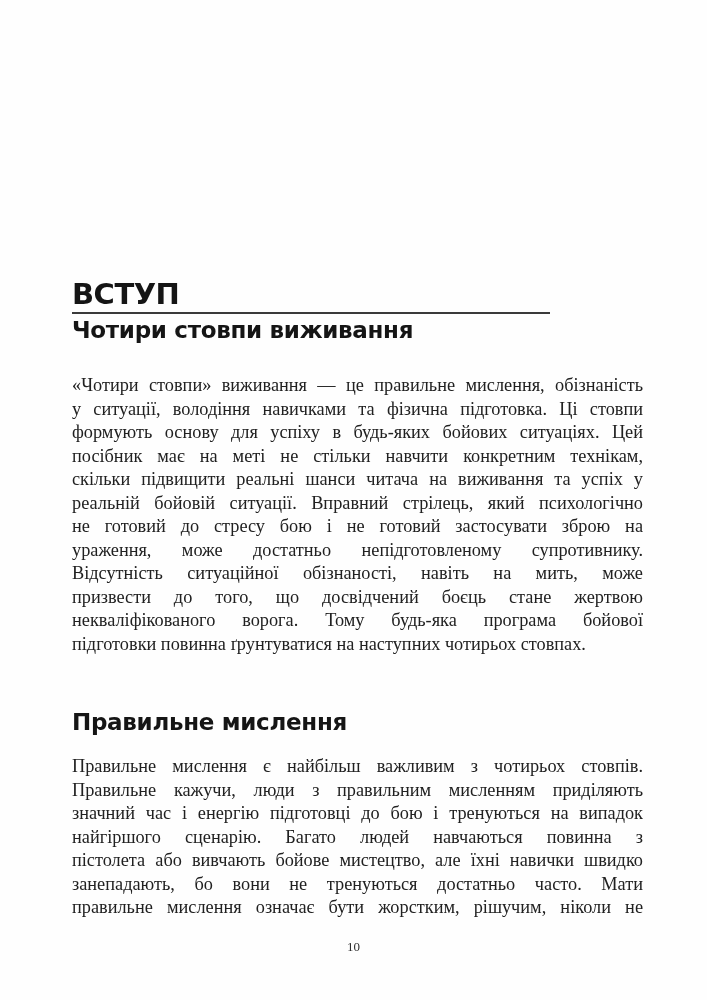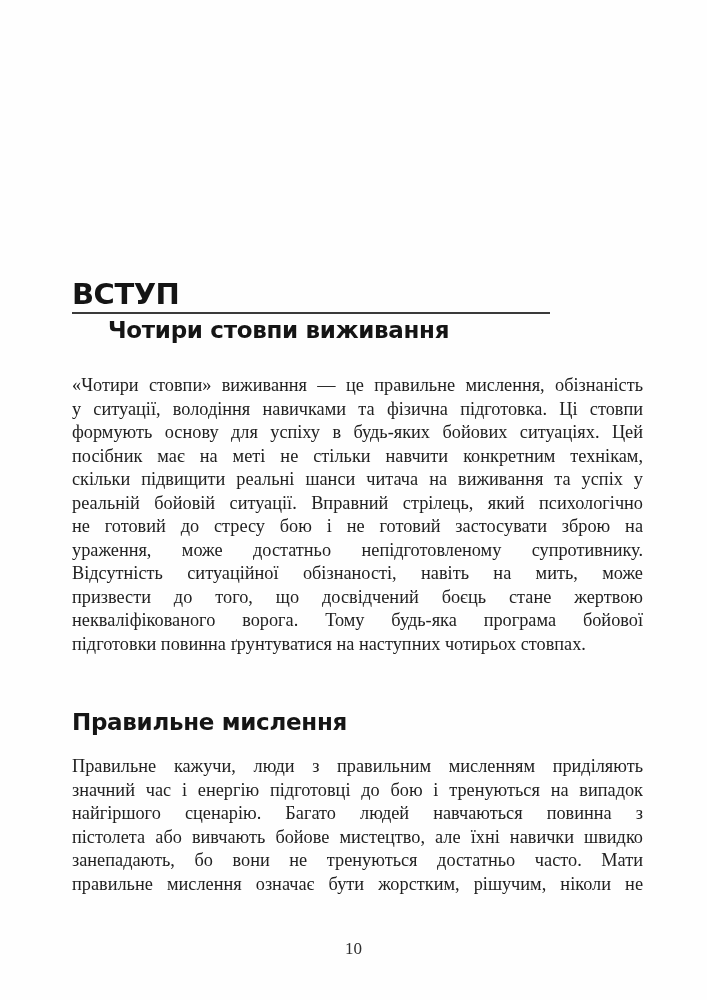--- a/index.html
+++ b/index.html
@@ -38,21 +38,20 @@
     background: #3a3a3a;
   }
   .doc-subtitle {
     top: 315px;
     font-family: "DejaVu Sans", "Liberation Sans", sans-serif;
     font-weight: bold;
     font-size: 23px;
     line-height: 30px;
     letter-spacing: -0.3px;
     color: #151515;
-    margin-left: 36px;
   }
   .section-heading {
     top: 707px;
     font-family: "DejaVu Sans", "Liberation Sans", sans-serif;
     font-weight: bold;
     font-size: 23px;
     line-height: 30px;
     letter-spacing: -0.3px;
     color: #151515;
   }
@@ -72,21 +71,21 @@
   }
   .tline.endline {
     text-align-last: left;
   }
   .page-number {
     position: absolute;
     left: 0;
     top: 939px;
     width: 707px;
     text-align: center;
-    font-size: 17px;
+    font-size: 13px;
     color: #2e2e2e;
   }
 </style>
 </head>
 <body>
 
 <div class="page">
 
   <div class="col doc-title">ВСТУП</div>
 
@@ -105,20 +104,21 @@
     <div class="tline">ураження, може достатньо непідготовленому супротивнику.</div>
     <div class="tline">Відсутність ситуаційної обізнаності, навіть на мить, може</div>
     <div class="tline">призвести до того, що досвідчений боєць стане жертвою</div>
     <div class="tline">некваліфікованого ворога. Тому будь-яка програма бойової</div>
     <div class="tline endline">підготовки повинна ґрунтуватися на наступних чотирьох стовпах.</div>
   </div>
 
   <div class="col section-heading">Правильне мислення</div>
 
   <div class="col para para-2">
+    <div class="tline">Правильне мислення є найбільш важливим з чотирьох стовпів.</div>
     <div class="tline">Правильне кажучи, люди з правильним мисленням приділяють</div>
     <div class="tline">значний час і енергію підготовці до бою і тренуються на випадок</div>
     <div class="tline">найгіршого сценарію. Багато людей навчаються повинна з</div>
     <div class="tline">пістолета або вивчають бойове мистецтво, але їхні навички швидко</div>
     <div class="tline">занепадають, бо вони не тренуються достатньо часто. Мати</div>
     <div class="tline">правильне мислення означає бути жорстким, рішучим, ніколи не</div>
   </div>
 
   <div class="page-number">10</div>
 

